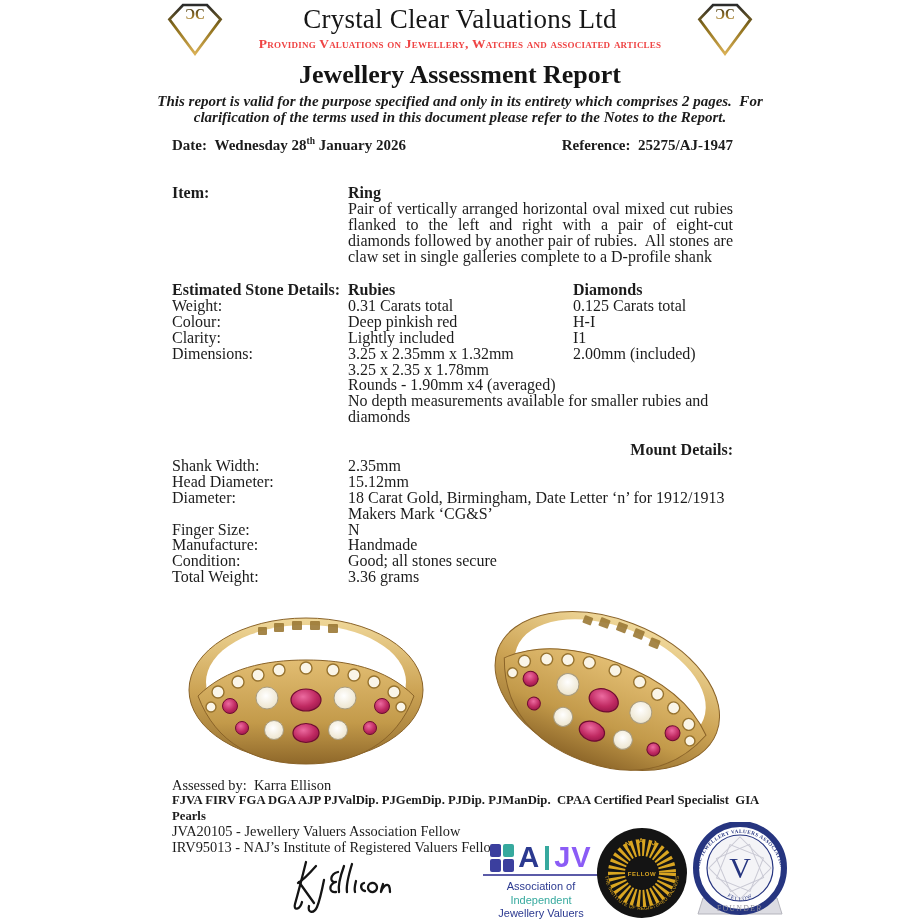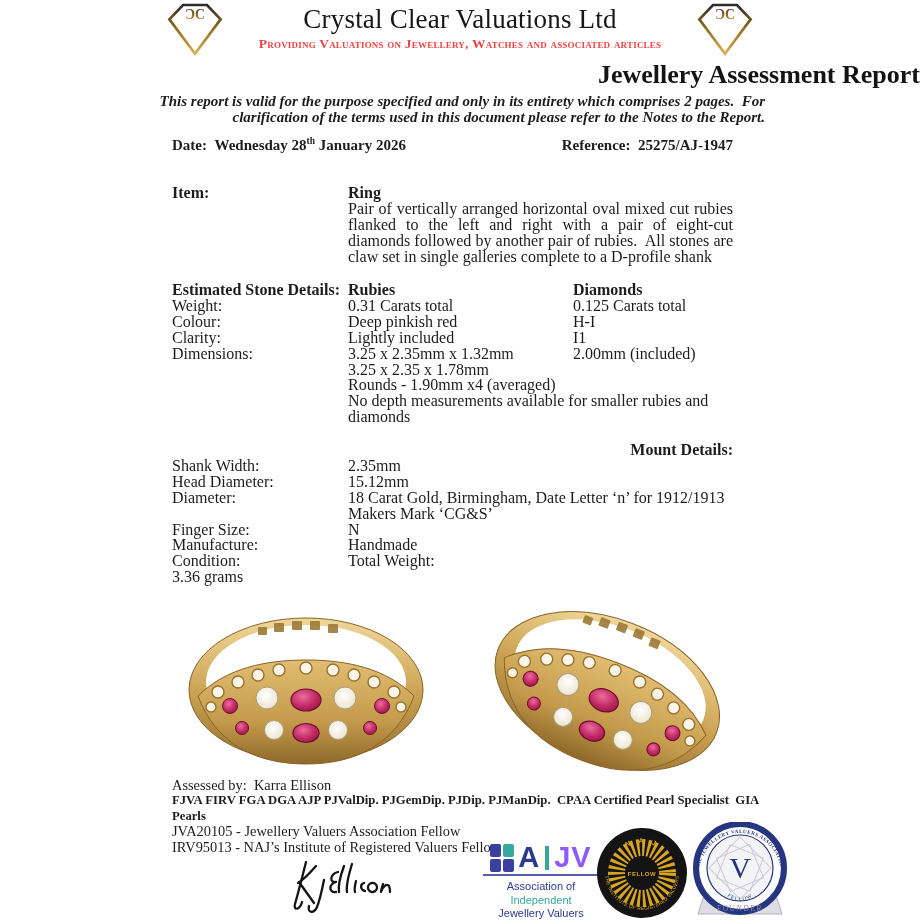--- a/index.html
+++ b/index.html
@@ -8,21 +8,21 @@
   .abs{position:absolute;}
 
   
   .header-text{top:4px;left:0;right:0;text-align:center;}
   .company-name{font-size:27px;font-weight:normal;color:#161616;letter-spacing:.2px;}
   .tagline{font-variant:small-caps;font-weight:bold;color:#ef4444;font-size:13.5px;margin-top:1px;letter-spacing:.2px;}
   .logo-left{top:1px;left:155px;}
   .logo-right{top:1px;left:685px;}
 
   
-  .titleblock{top:60px;left:0;right:0;text-align:right;}
+  .titleblock{top:60px;left:0;right:0;text-align:center;}
   .report-title{font-size:26px;font-weight:bold;color:#141414;}
   .disclaimer{font-style:italic;font-weight:bold;font-size:15px;width:610px;margin:3px auto 8px;line-height:16px;white-space:pre-wrap;}
 
   
   .t{font-size:16px;line-height:15.9px;}
   .b{font-weight:bold;}
   .nowrap{white-space:nowrap;}
 
   
   .daterow{top:137px;left:172px;width:561px;display:flex;justify-content:space-between;font-weight:bold;font-size:15px;}
@@ -148,20 +148,21 @@
     <div class="nowrap">15.12mm</div>
     <div>Diameter:</div>
     <div class="nowrap">18 Carat Gold, Birmingham, Date Letter ‘n’ for 1912/1913</div>
     <div></div>
     <div class="nowrap">Makers Mark ‘CG&amp;S’</div>
     <div>Finger Size:</div>
     <div class="nowrap">N</div>
     <div>Manufacture:</div>
     <div class="nowrap">Handmade</div>
     <div>Condition:</div>
+    <div class="nowrap">Good; all stones secure</div>
     <div>Total Weight:</div>
     <div class="nowrap">3.36 grams</div>
   </div>
 
   <div class="abs photos">
     <svg width="280" height="158" viewBox="0 0 280 158">
       <defs>
         <linearGradient id="gband" x1="0" y1="0" x2="0" y2="1">
           <stop offset="0" stop-color="#f0d89a"></stop>
             <stop offset="0.5" stop-color="#cda455"></stop>

